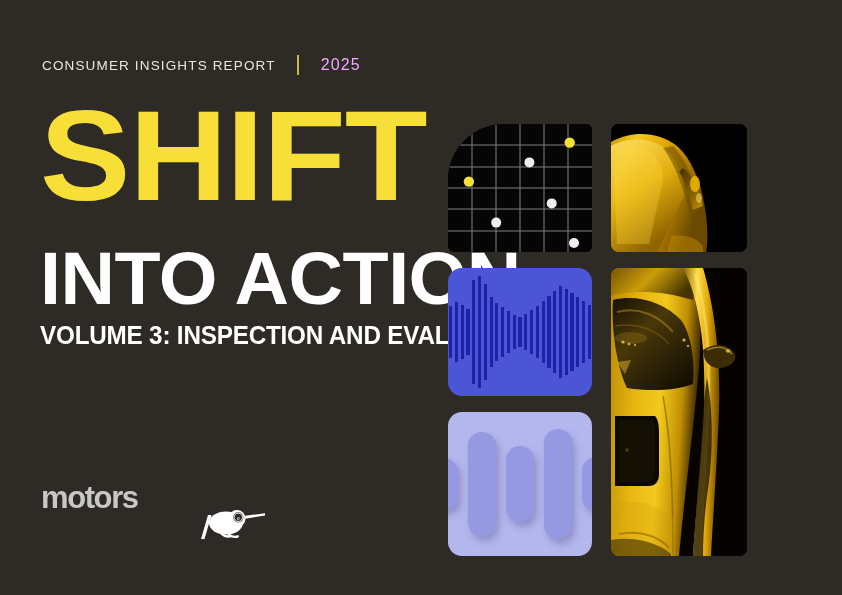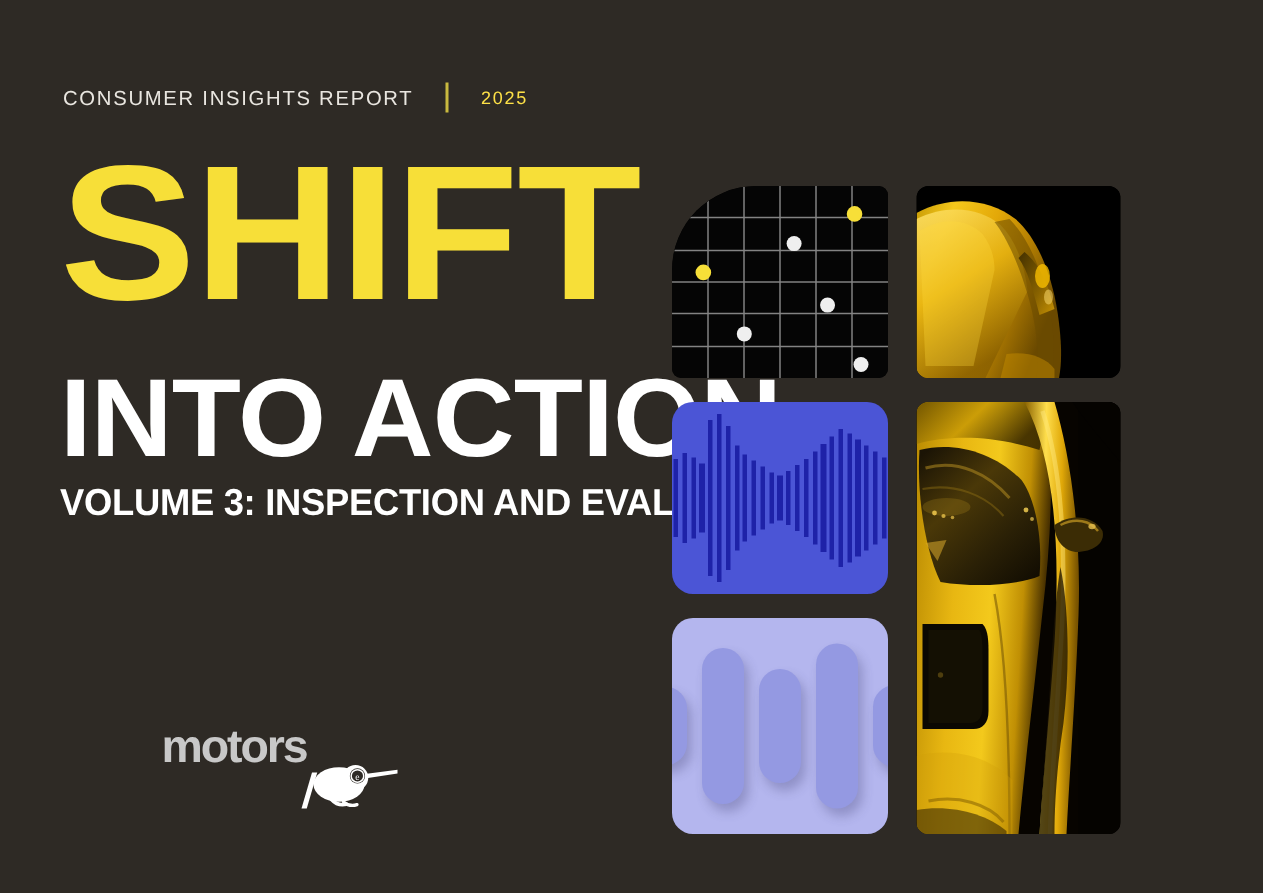--- a/index.html
+++ b/index.html
@@ -31,23 +31,23 @@
     font-weight:400;
     white-space:nowrap;
   }
   .eyebrow-divider {
     width:2px; height:20px;
     background:#C9B93F;
     margin:0 22px 0 21px;
     flex:none;
   }
   .eyebrow-year {
-    font-size:12px;
+    font-size:16px;
     letter-spacing:1.15px;
-    color:#fde047;
+    color:#f0abfc;
     font-weight:400;
   }
 
   
   .headline-block {
     position:absolute;
     left:40px; top:106px;
     width:400px;
   }
   .headline-1 {
@@ -93,21 +93,21 @@
     width:230px; height:64px;
   }
   .logo-line {
     font-family:"Liberation Sans", sans-serif;
     font-weight:700;
     font-size:31px;
     line-height:31px;
     letter-spacing:-1.4px;
   }
   .logo-line-1 { color:#FFFFFF; }
-  .logo-line-2 { color:#C8C8C8; position:relative;text-align:center; }
+  .logo-line-2 { color:#C8C8C8; position:relative; }
   .logo-kiwi {
     position:absolute;
     left:152px; top:23px;
     width:76px; height:36px;
   }
 
   
   .tiles { position:absolute; left:448px; top:124px; }
 
   .tile { position:absolute; overflow:hidden; }

